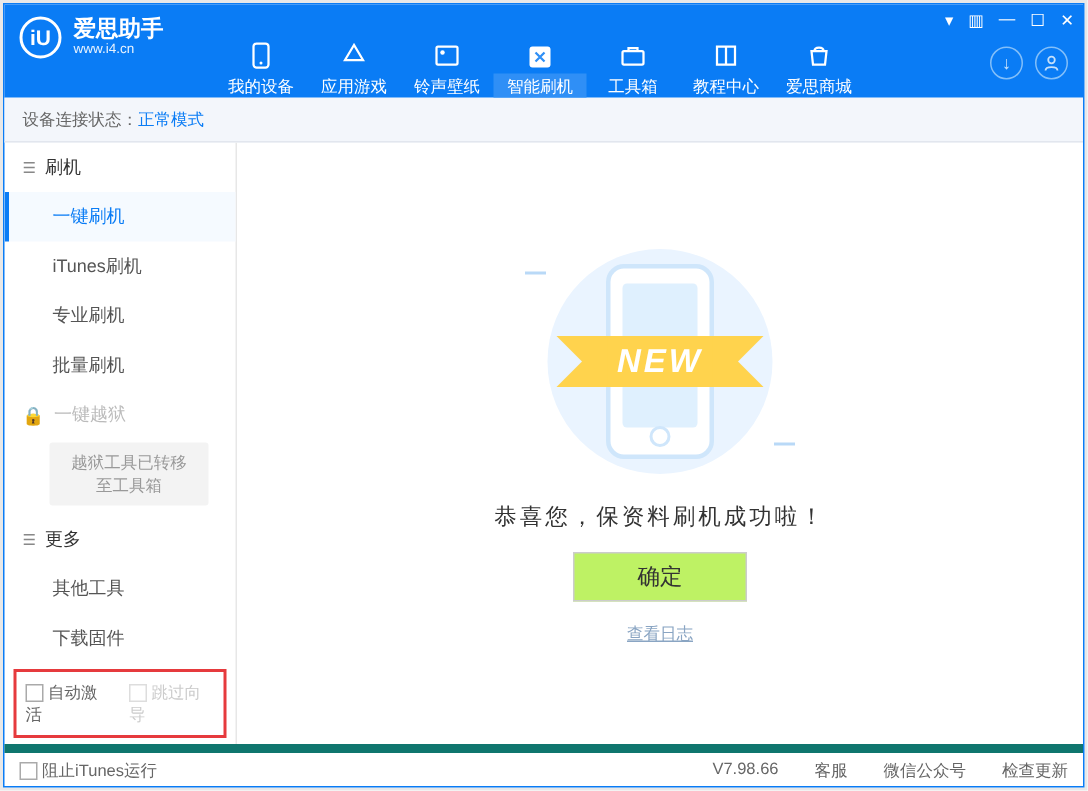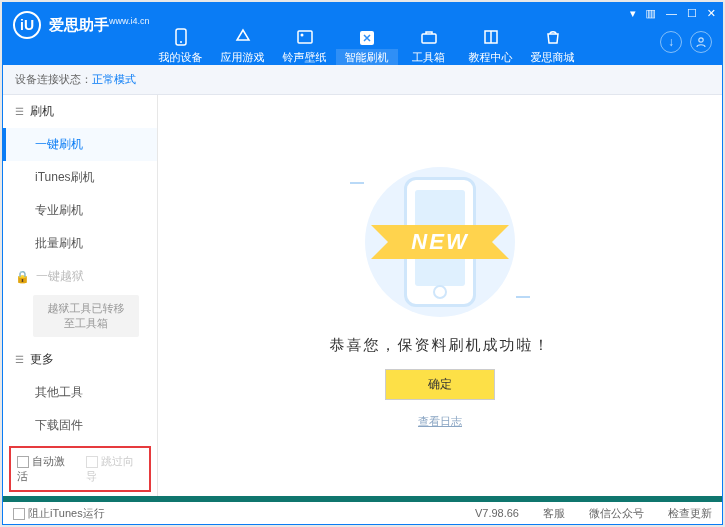--- a/index.html
+++ b/index.html
@@ -1,21 +1,21 @@
 <!DOCTYPE html>
 <html><head>
 <meta charset="utf-8">
 <style>
 * { margin: 0; padding: 0; box-sizing: border-box; font-family: "Microsoft YaHei", Arial, sans-serif; }
 body { background: #e8e8e8; width: 725px; height: 527px; overflow: hidden; }
 .window { width: 721px; height: 523px; margin: 2px; background: #fff; border: 1px solid #0a7cf5; display: flex; flex-direction: column; }
 .titlebar { background: #0a7cf5; height: 62px; display: flex; align-items: flex-start; padding: 0 10px; color: #fff; position: relative; }
 .brand { display: flex; align-items: center; gap: 8px; padding-top: 8px; min-width: 130px; }
 .logo { width: 28px; height: 28px; border: 2px solid #fff; border-radius: 50%; display: flex; align-items: center; justify-content: center; font-weight: bold; font-size: 14px; }
-.brand-text { display: flex; flex-direction: row; line-height: 1.1; }
+.brand-text { display: flex; flex-direction: column; line-height: 1.1; }
 .brand-title { font-size: 15px; font-weight: bold; }
 .brand-sub { font-size: 9px; opacity: 0.9; }
 .navbar { display: flex; height: 62px; }
 .nav-item { width: 62px; display: flex; flex-direction: column; align-items: center; justify-content: flex-end; gap: 3px; cursor: pointer; font-size: 11px; }
 .nav-item.active { background: #2f8ff6; margin-top: 46px; }
 .nav-icon { width: 20px; height: 20px; display: flex; align-items: center; justify-content: center; }
 .title-controls { position: absolute; right: 6px; top: 4px; display: flex; gap: 10px; font-size: 11px; }
 .title-controls span { cursor: pointer; }
 .title-right-circles { position: absolute; right: 10px; top: 28px; display: flex; gap: 8px; }
 .circle-btn { width: 22px; height: 22px; border: 1.5px solid #83bff9; border-radius: 50%; display: flex; align-items: center; justify-content: center; color: #c5e0fb; cursor: pointer; font-size: 12px; }
@@ -38,21 +38,21 @@
 .phone { width: 72px; height: 130px; background: #fff; border: 3px solid #cfe6fb; border-radius: 12px; position: relative; z-index: 2; }
 .phone::before { content: ""; position: absolute; top: 10px; left: 8px; right: 8px; bottom: 18px; background: #dff0fe; border-radius: 3px; }
 .phone::after { content: ""; position: absolute; bottom: 5px; left: 50%; transform: translateX(-50%); width: 10px; height: 10px; border: 2px solid #cfe6fb; border-radius: 50%; }
 .ribbon { position: absolute; z-index: 3; background: #ffd34d; color: #fff; font-weight: bold; font-style: italic; font-size: 22px; padding: 4px 22px; letter-spacing: 2px; }
 .ribbon::before, .ribbon::after { content: ""; position: absolute; top: 0; border: 17px solid #ffd34d; }
 .ribbon::before { left: -18px; border-left-color: transparent; }
 .ribbon::after { right: -18px; border-right-color: transparent; }
 .dash1 { position: absolute; width: 14px; height: 2px; background: #b9d9f7; top: 20px; left: 20px; }
 .dash2 { position: absolute; width: 14px; height: 2px; background: #b9d9f7; bottom: 24px; right: 20px; }
 .msg { font-size: 15px; color: #333; letter-spacing: 2px; }
-.ok-btn { border: 1px solid #ccc; background: #fde047; padding: 6px 42px; font-size: 12px; cursor: pointer; color: #333; }
+.ok-btn { border: 1px solid #ccc; background: #bef264; padding: 6px 42px; font-size: 15px; cursor: pointer; color: #333; }
 .log-link { font-size: 11px; color: #8aa5c3; text-decoration: underline; cursor: pointer; }
 .footer { height: 28px; border-top: 6px solid #0f766e; display: flex; align-items: center; padding: 0 10px; font-size: 11px; color: #666; gap: 6px; }
 .footer .spacer { flex: 1; }
 .footer .fitem { margin-left: 18px; cursor: pointer; }
 .disabled { color: #ccc; }
 svg { display: block; }
 </style>
 </head>
 <body>
 

